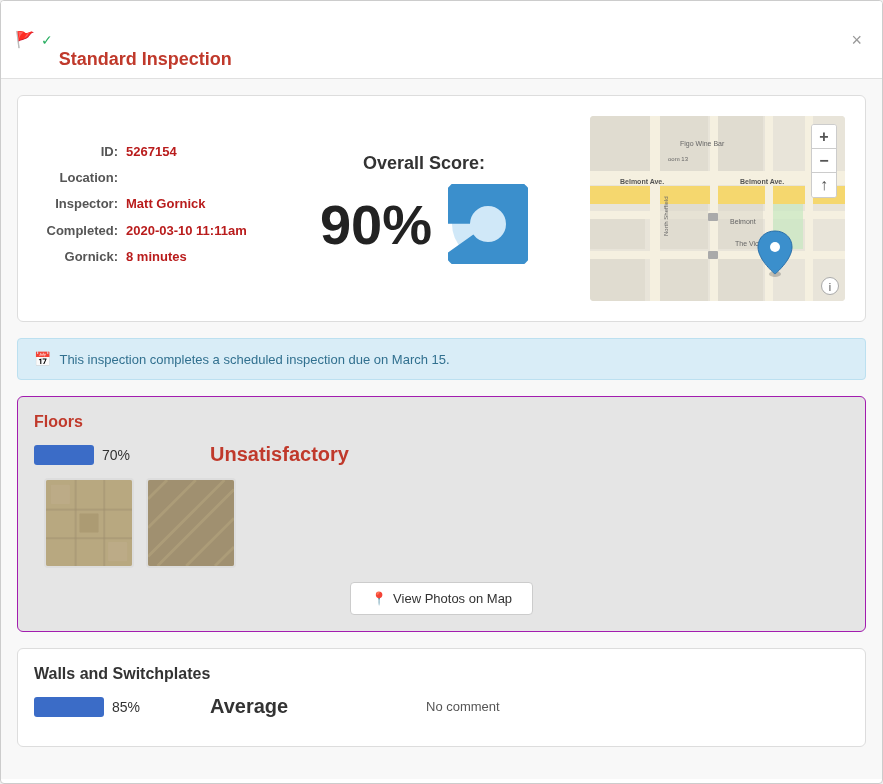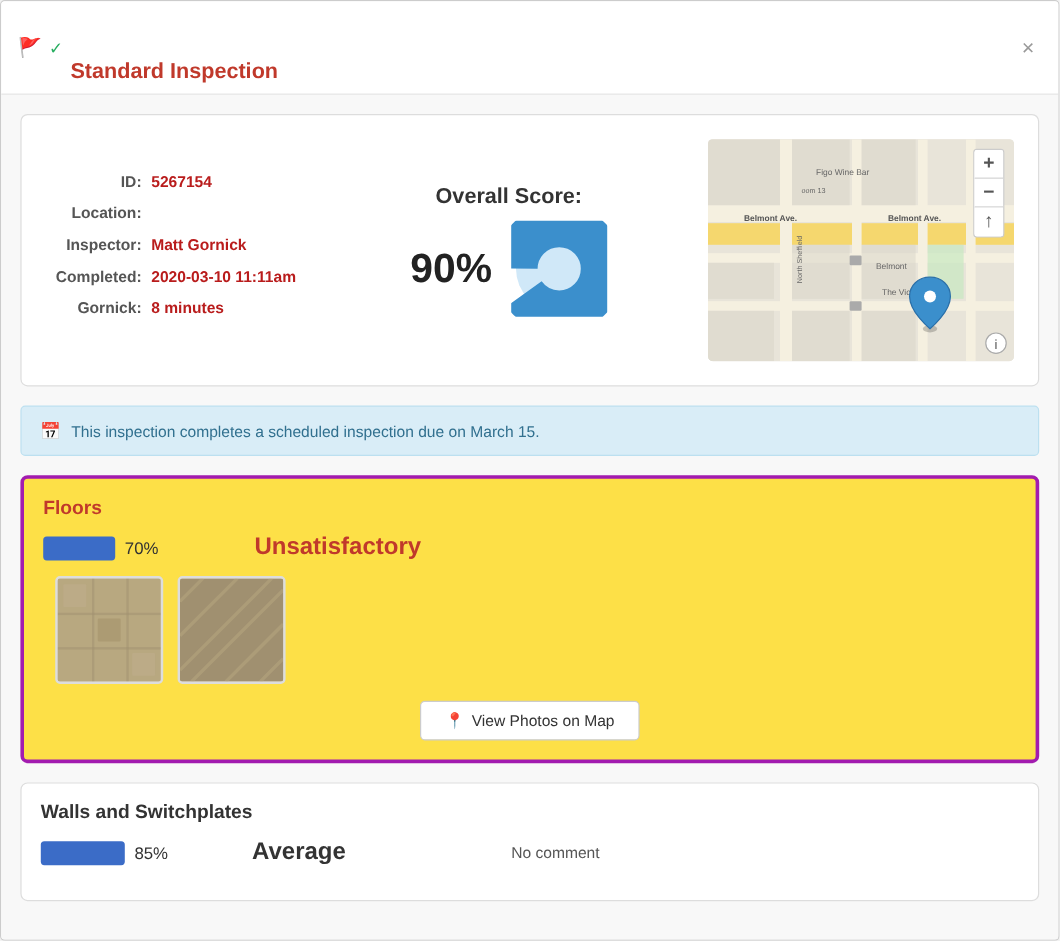--- a/index.html
+++ b/index.html
@@ -98,21 +98,21 @@
       font-weight: 600;
       color: #333;
       margin-bottom: 10px;
     }
     .score-display {
       display: flex;
       align-items: center;
       gap: 16px;
     }
     .score-number {
-      font-size: 34px;
+      font-size: 56px;
       font-weight: 700;
       color: #222;
     }
     
     .pie-chart {
       width: 80px;
       height: 80px;
     }
     
     .map-section {
@@ -184,22 +184,22 @@
       color: #31708f;
     }
     .calendar-icon { font-size: 14px; }
     
     .section-card {
       border-radius: 6px;
       padding: 16px;
       margin-bottom: 16px;
     }
     .section-card.unsatisfactory {
-      background: #fde047;
-      border: 3px solid #a21caf;
+      background: #e5e5e5;
+      border: 1px solid #a21caf;
     }
     .section-card.average {
       background: #fff;
       border: 1px solid #ddd;
     }
     .section-title {
       font-size: 16px;
       font-weight: 700;
       color: #333;
       margin-bottom: 12px;

